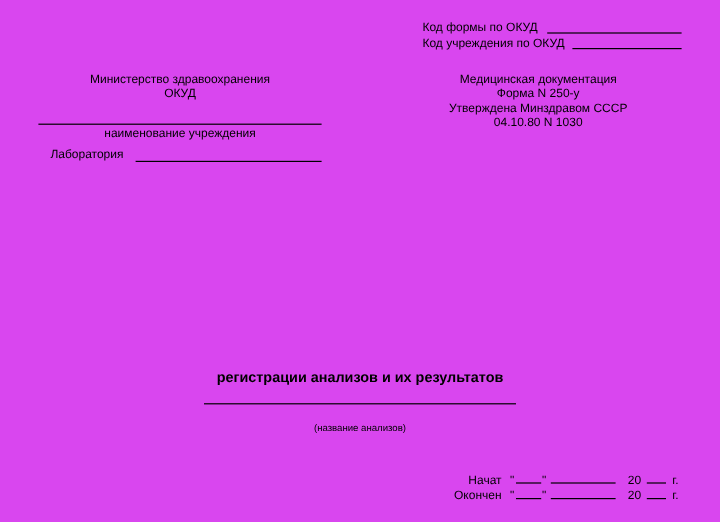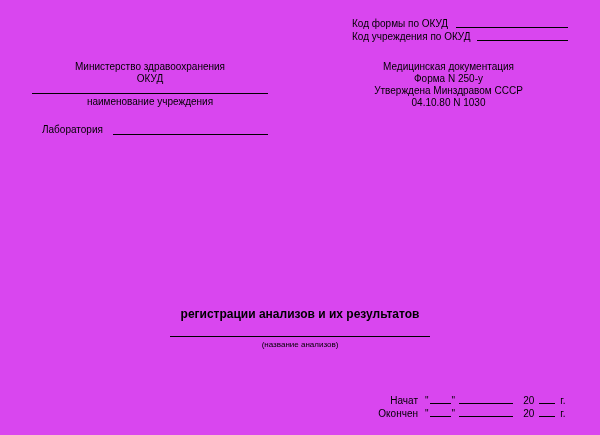--- a/index.html
+++ b/index.html
@@ -22,33 +22,33 @@
 
   
   .codes-block { position: absolute; left: 352px; top: 17px; width: 216px; }
   .code-row { display: flex; height: 13px; align-items: flex-end; }
   .code-row .label { white-space: nowrap; }
   .code-row .fill { flex: 1; border-bottom: 1px solid #000; margin-left: 8px; margin-bottom: 2px; }
   .code-row.okpo .fill { margin-left: 6px; }
 
   
   .left-col { position: absolute; left: 30px; top: 61px; width: 240px; text-align: center; }
-  .inst-line { border-top: 1px solid #000; margin: 8px 2px 0 2px; padding-top: 2px; }
-  .lab-row { display: flex; align-items: flex-end; margin-top: 15px; height: 13px; text-align: left; }
+  .inst-line { border-top: 1px solid #000; margin: 18px 2px 0 2px; padding-top: 2px; }
+  .lab-row { display: flex; align-items: flex-end; margin-top: 5px; height: 13px; text-align: left; }
   .lab-row .label { white-space: nowrap; margin-left: 12px; }
   .lab-row .fill { flex: 1; border-bottom: 1px solid #000; margin-left: 10px; margin-right: 2px; margin-bottom: 1px; }
 
   
   .right-col { position: absolute; left: 346px; top: 61px; width: 205px; text-align: center; }
 
   
   .title-block { position: absolute; left: 0; right: 0; top: 307px; text-align: center; }
   .title-line { font-size: 12px; font-weight: bold; line-height: 14px; }
   .analyses-line { width: 260px; margin: 15px auto 0 auto; border-bottom: 1px solid #000; height: 0; }
-  .analyses-caption { font-size: 8px; line-height: 10px; margin-top: 3px; }
+  .analyses-caption { font-size: 8px; line-height: 10px; margin-top: 15px; }
 
   
   .dates-block { position: absolute; left: 372px; top: 394px; width: 200px; }
   .date-row { height: 13px; line-height: 13px; white-space: nowrap; }
   .date-row .lbl { display: inline-block; width: 46px; text-align: right; }
   .date-row .q { margin-left: 7px; margin-right: 1px; }
   .date-row .q2 { margin-left: 1px; margin-right: 4px; }
   .blank.day { width: 21px; }
   .blank.month { width: 54px; }
   .blank.yr { width: 16px; margin: 0 5px 0 5px; }

